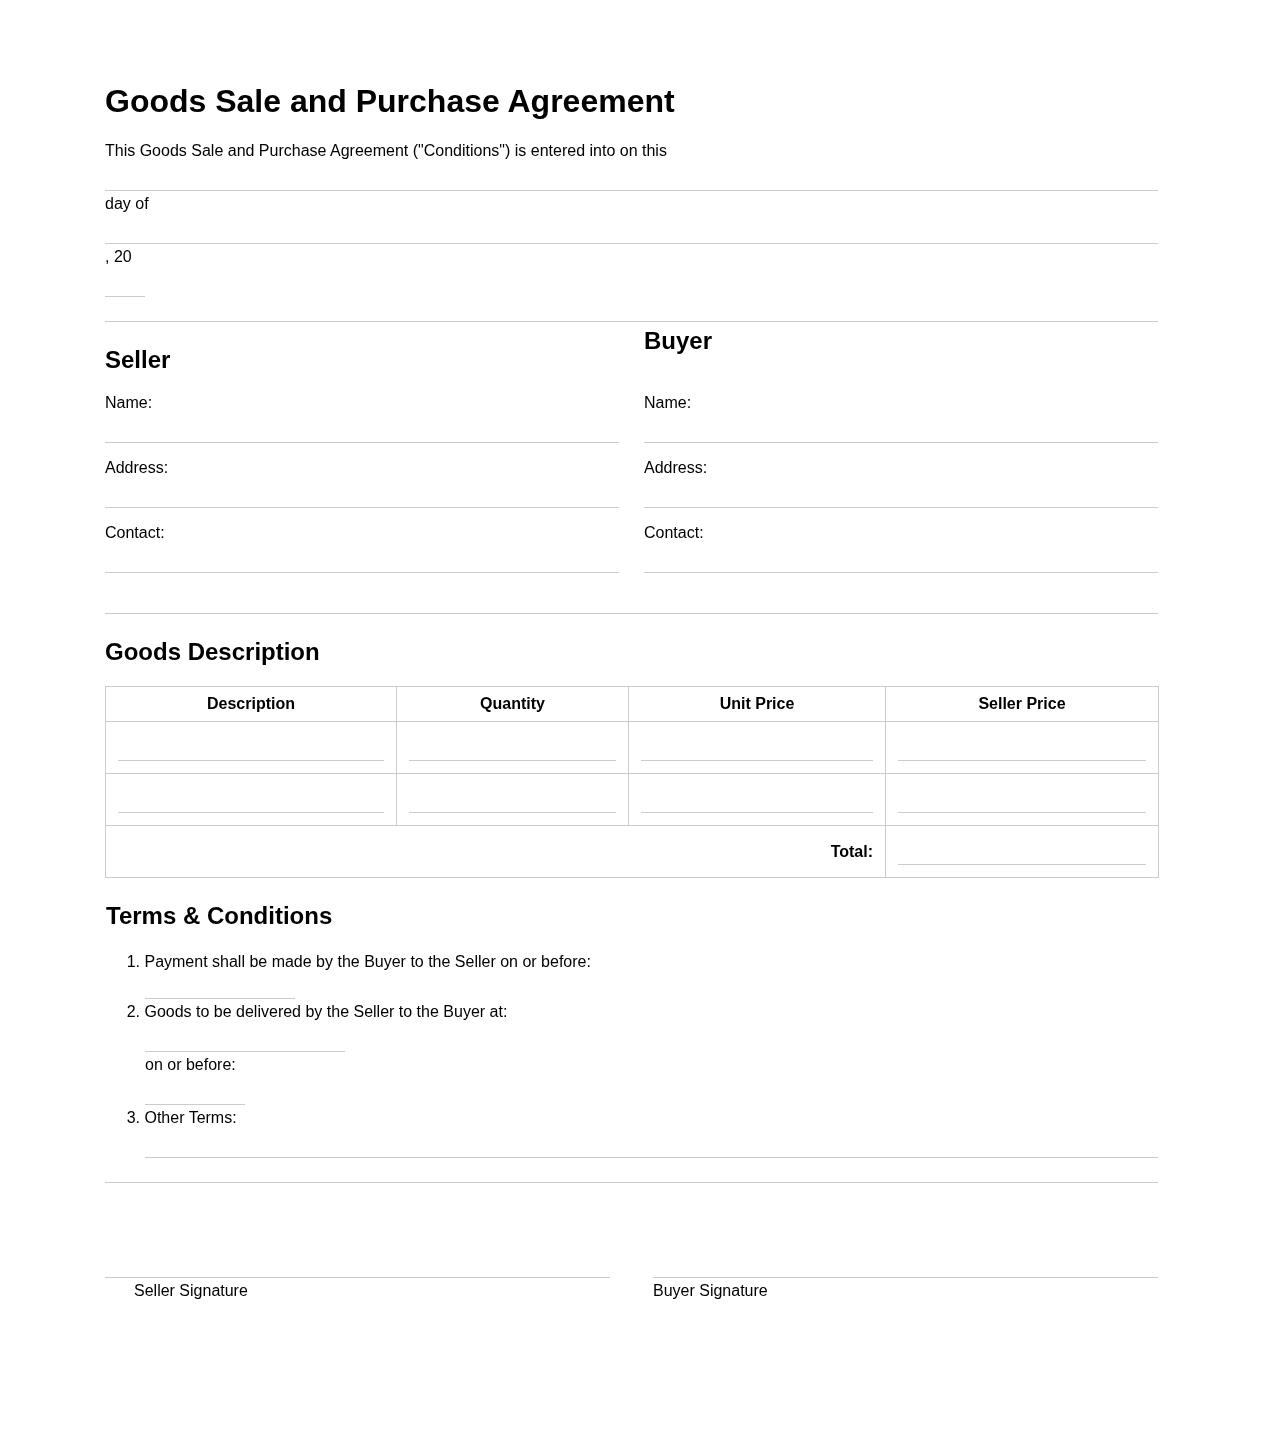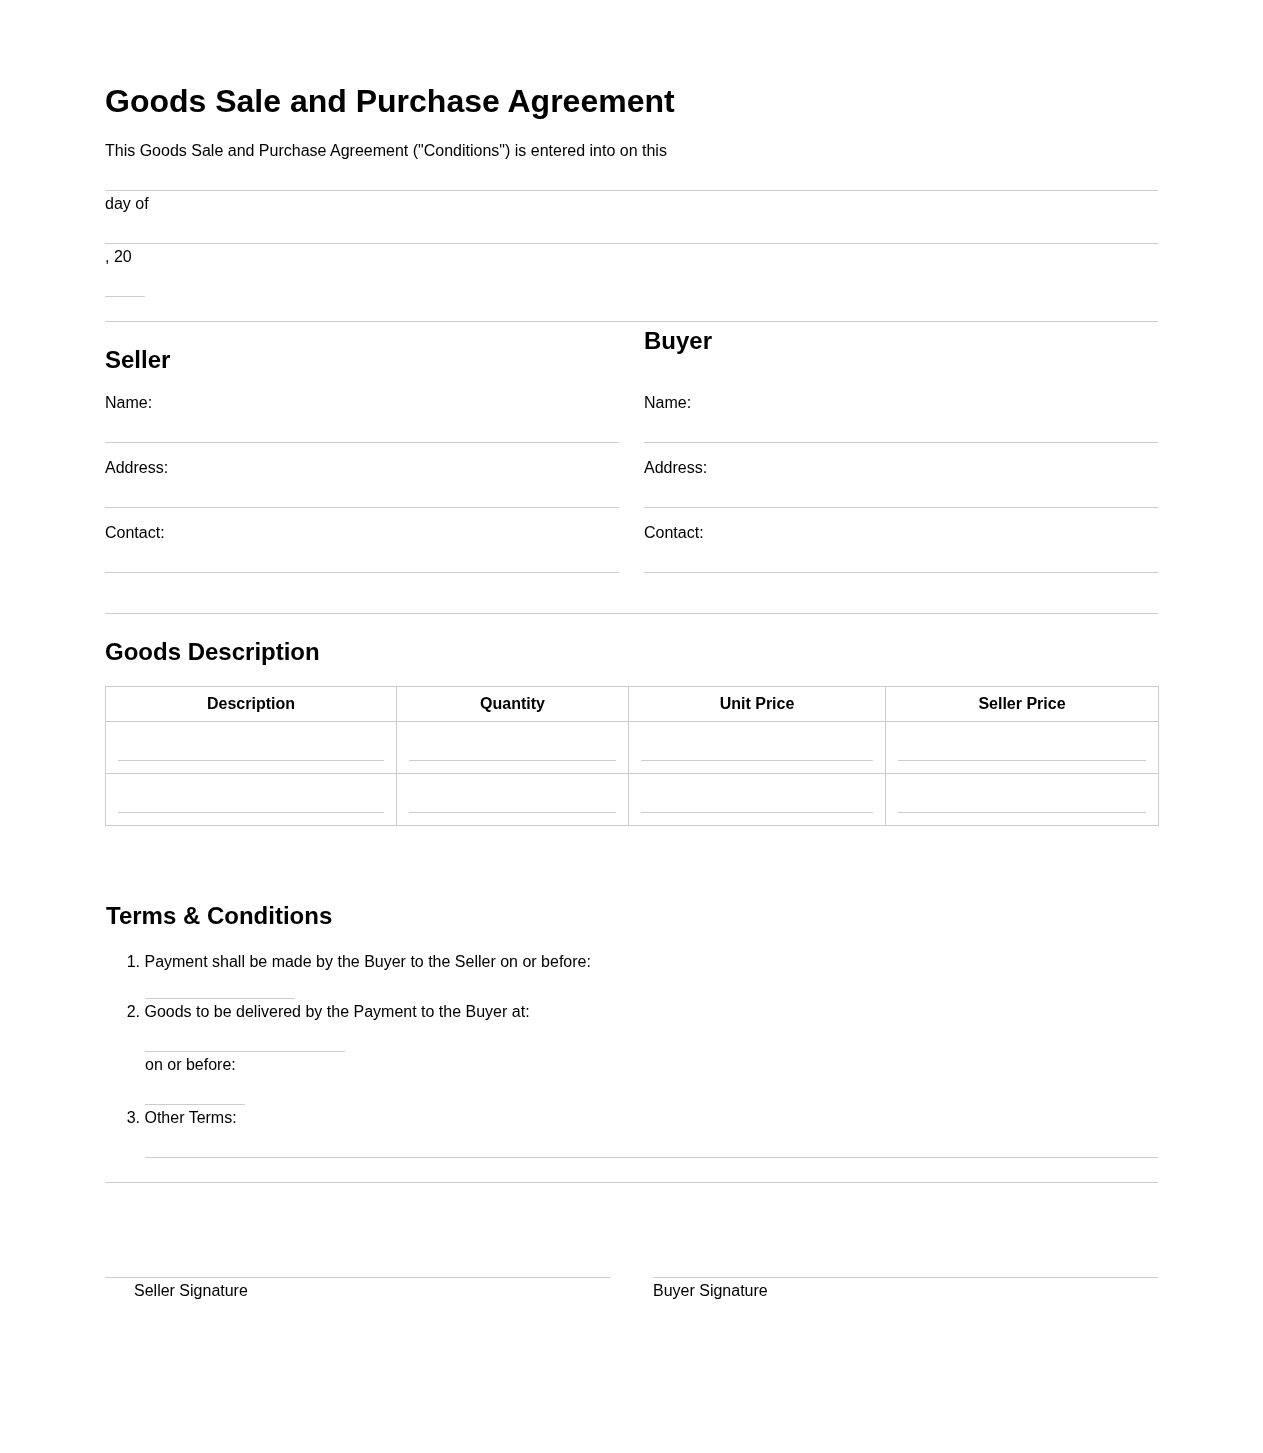--- a/index.html
+++ b/index.html
@@ -114,35 +114,42 @@
         </td>
     <td>
           <input class="field" style="height: 22px; position: absolute; left: 12px; bottom: 13px; width: calc(100% - 24px);" value="">
           <div class="cell-line"></div>
         </td>
     <td>
           <input class="field" style="height: 22px; position: absolute; left: 12px; bottom: 13px; width: calc(100% - 24px);" value="">
           <div class="cell-line"></div>
         </td>
   </tr>
+  <tr>
+    <td colspan="3" class="total-label">Total:</td>
+    <td>
+          <input class="field" style="height: 22px; position: absolute; left: 12px; bottom: 13px; width: calc(100% - 24px);" value="">
+          <div class="cell-line"></div>
+        </td>
+  </tr>
 </tbody>
   </table>
 
 <div class="abs h2" style="left:106px; top:902px;">Terms &amp; Conditions</div>
 
 <div class="abs txt" style="left:126px; top:952px;">
   <span class="num">1.</span>
   <span>Payment shall be made by the Buyer to the Seller on or before:</span>
 </div>
 <input class="abs field" style="left: 145px; top: 975px; width: 150px; height: 22px;">
 <div class="abs line" style="left:145px; top:998px; width:150px;"></div>
 
 <div class="abs txt" style="left:126px; top:1002px;">
   <span class="num">2.</span>
-  <span>Goods to be delivered by the Payment to the Buyer at:</span>
+  <span>Goods to be delivered by the Seller to the Buyer at:</span>
 </div>
 <input class="abs field" style="left: 145px; top: 1028px; width: 200px; height: 22px;">
 <div class="abs line" style="left:145px; top:1051px; width:200px;"></div>
 <div class="abs txt" style="left:145px; top:1055px;">on or before:</div>
 <input class="abs field" style="left: 145px; top: 1081px; width: 100px; height: 22px;">
 <div class="abs line" style="left:145px; top:1104px; width:100px;"></div>
 
 <div class="abs txt" style="left:126px; top:1108px;">
   <span class="num">3.</span>
   <span>Other Terms:</span>

